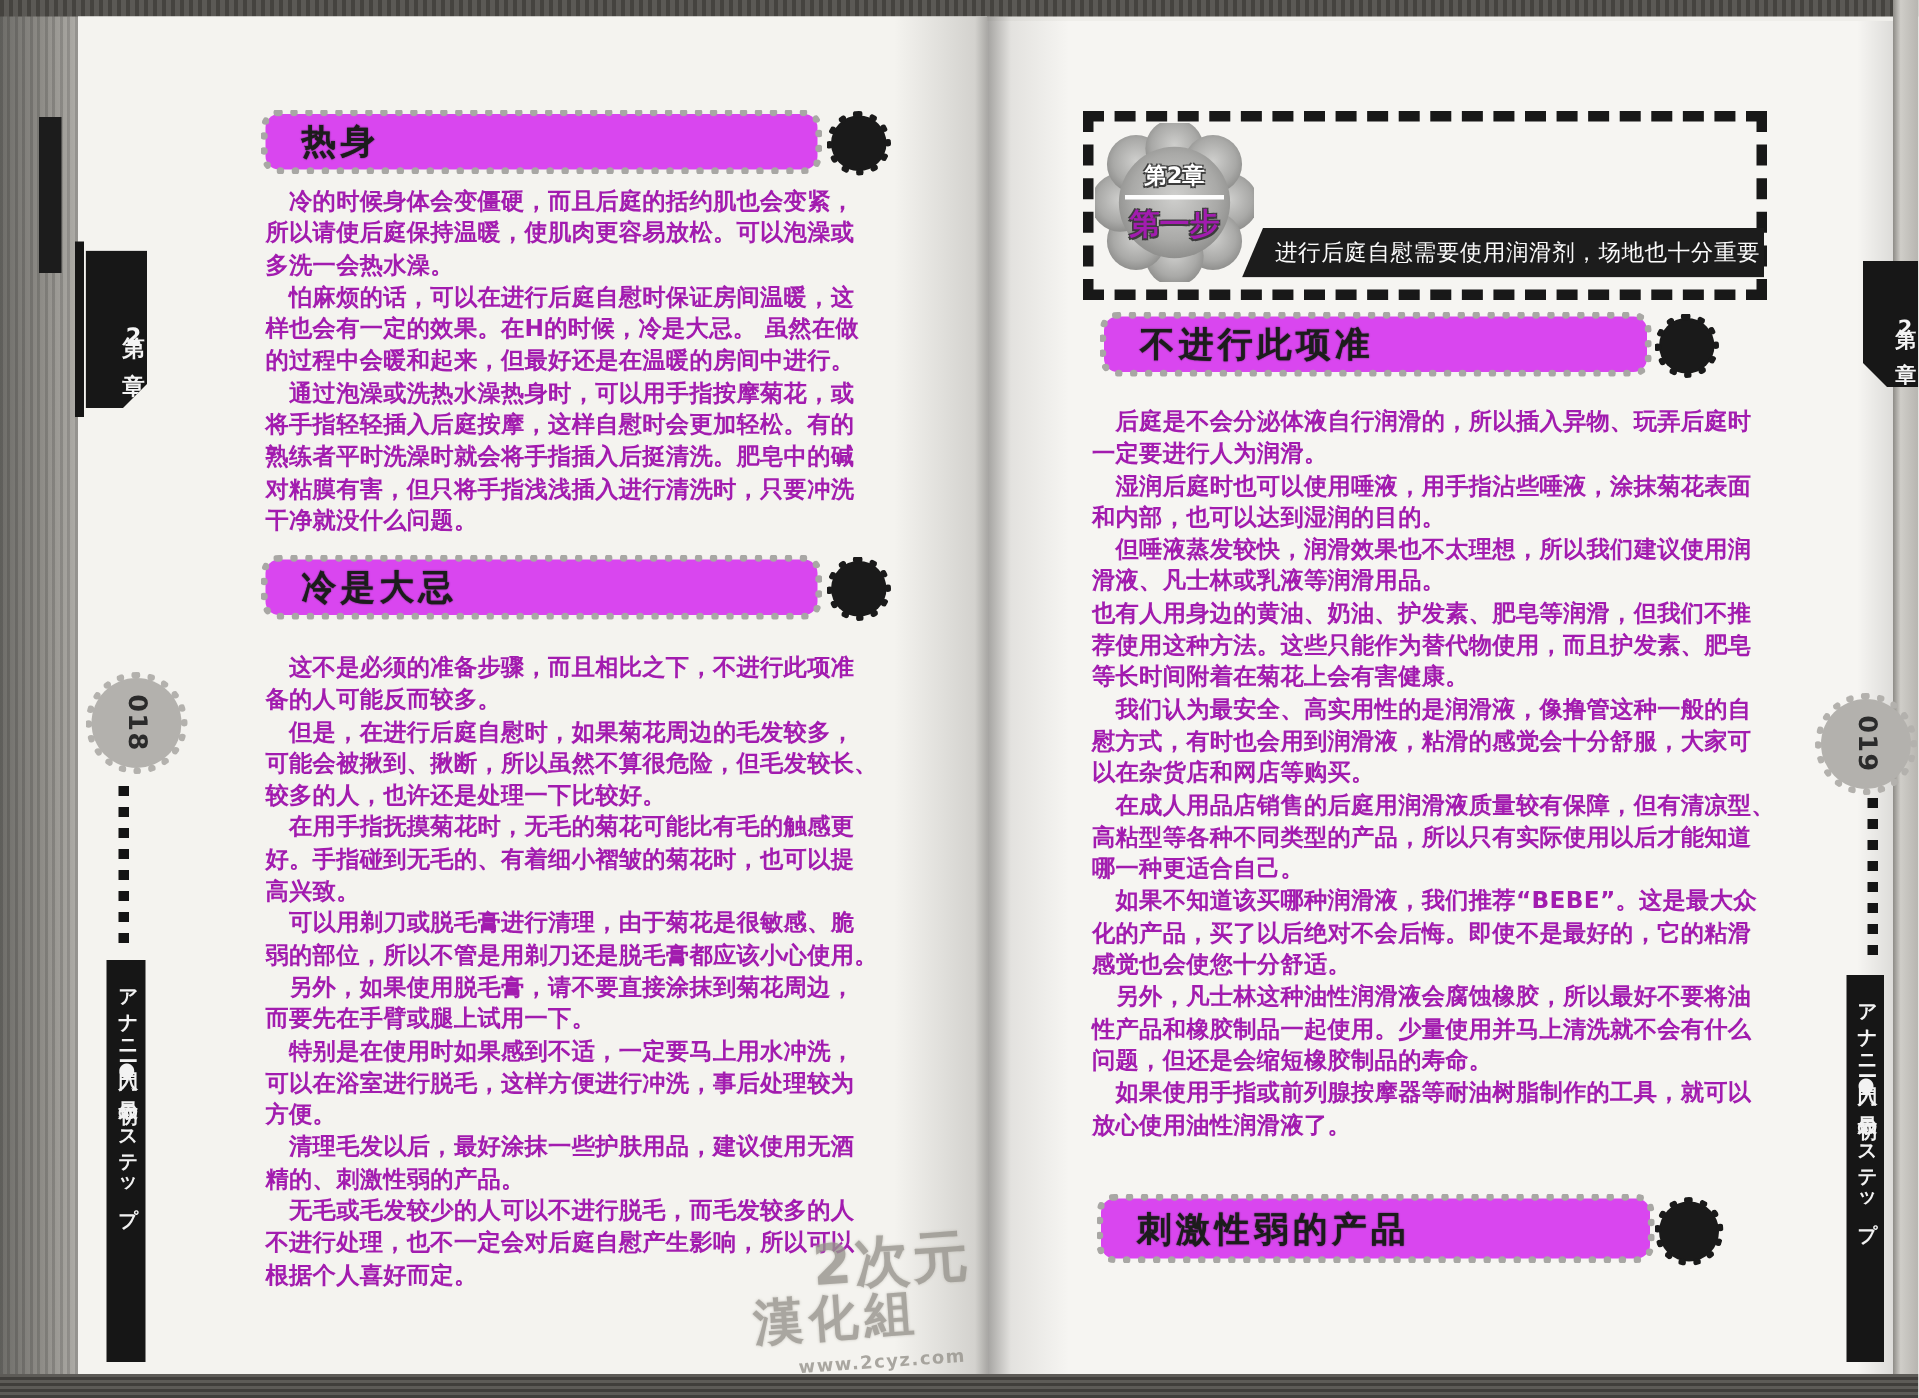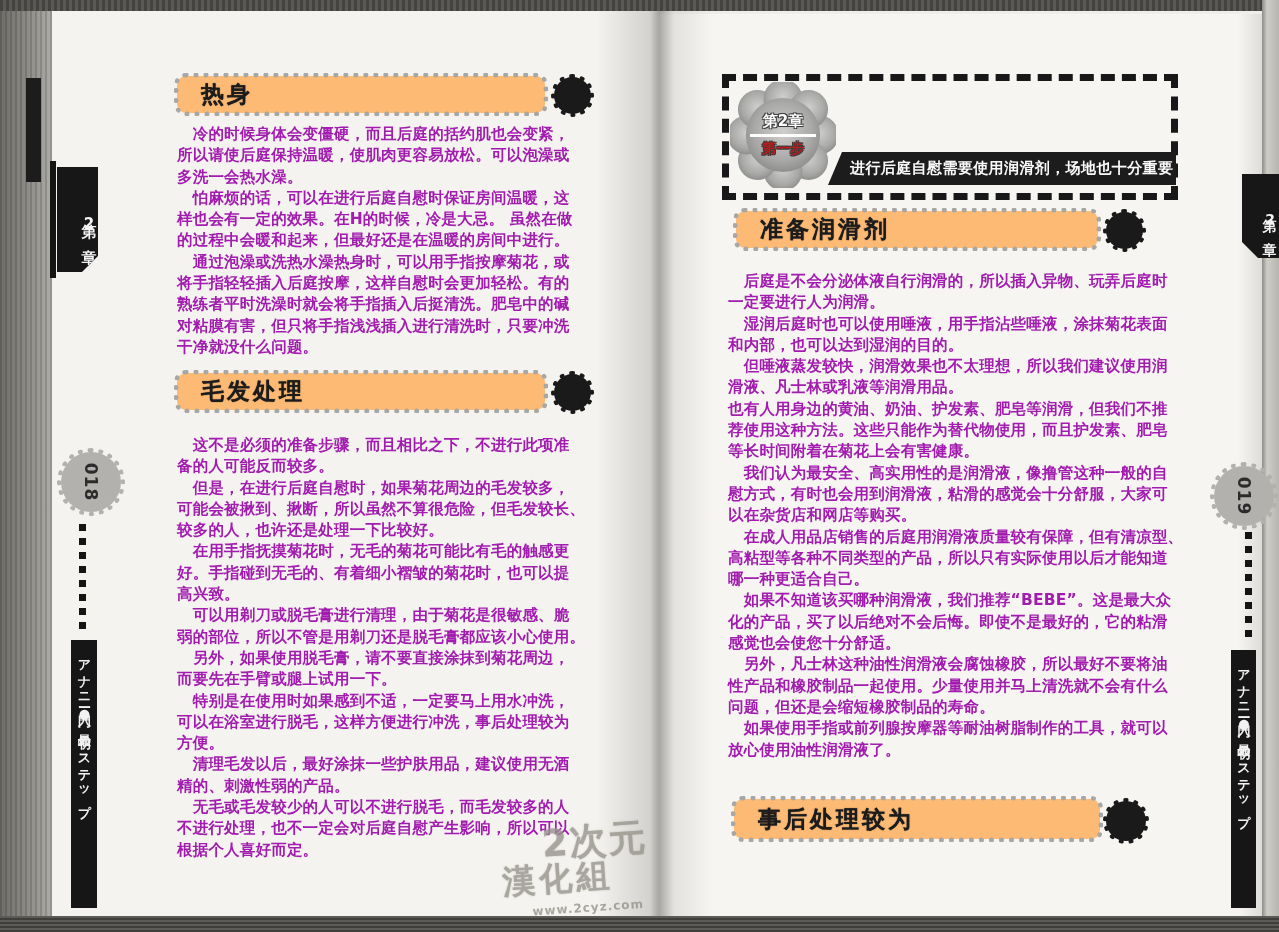--- a/index.html
+++ b/index.html
@@ -50,48 +50,48 @@
     background:repeating-linear-gradient(180deg,#141414 0 7px,transparent 7px 14px); }
   .dotline-left { left:79px; top:524px; height:112px; }
   .dotline-right { left:1245px; top:532px; height:112px; }
   .spine-bar { position:absolute; background:#161616; display:flex; justify-content:center; }
   .spine-bar-left { left:71px; top:640px; width:26px; height:268px; }
   .spine-bar-right { left:1231px; top:650px; width:25px; height:258px; }
   .spine-bar span { writing-mode:vertical-rl; text-orientation:mixed; color:#f2f2f2;
     font-size:13px; font-weight:700; letter-spacing:2px; padding-top:10px; }
 
   
-  .section-bar { position:absolute; height:37px; background:#fdba74; border-radius:9px;
+  .section-bar { position:absolute; height:37px; background:#d946ef; border-radius:9px;
     outline:5px dotted #a8a7a4; outline-offset:-2px; display:flex; align-items:center; }
   .section-label { font-size:23px; font-weight:700; color:#1c1c1c; padding-left:24px; letter-spacing:3px;
     text-shadow:0 0 1px #1c1c1c; }
   .end-dot { position:absolute; width:37px; height:37px; border-radius:50%; background:#1a1a1a;
     outline:5px dotted #1a1a1a; outline-offset:-2px; }
 
   
   .textblock { position:absolute; white-space:pre; font-size:15.5px; line-height:21.3px;
     color:#a21caf; font-weight:600; letter-spacing:0.2px; }
 
   
   .header-box { position:absolute; left:722px; top:74px; width:456px; height:126px;
     border:7px dashed #181818; }
   .flower { position:absolute; left:730px; top:82px; width:106px; height:106px; }
   .flower-labels { position:absolute; left:730px; top:82px; width:106px; height:106px;
     display:flex; flex-direction:column; align-items:center; justify-content:center; gap:3px; }
   .flower-chapter { font-size:15px; font-weight:700; color:#fff;
     text-shadow:1px 1px 0 #3c3c3c,-1px -1px 0 #3c3c3c,1px -1px 0 #3c3c3c,-1px 1px 0 #3c3c3c; }
   .flower-divider { width:66px; height:3px; background:#fdfdfd; }
-  .flower-step { font-size:14px; font-weight:700; color:#b91c1c;
+  .flower-step { font-size:20px; font-weight:700; color:#a21caf;
     text-shadow:1px 1px 0 #3c3c3c,-1px -1px 0 #3c3c3c,1px -1px 0 #3c3c3c,-1px 1px 0 #3c3c3c; }
   .header-title { position:absolute; left:845px; top:97px; font-size:45px; font-weight:700;
     color:#101010; letter-spacing:1px; line-height:1; text-shadow:0 0 1px #101010; }
   .header-subbar { position:absolute; left:828px; top:152px; width:348px; height:33px; background:#1c1c1c;
     clip-path:polygon(14px 0,100% 0,100% 100%,0 100%);
     display:flex; align-items:center; padding-left:22px; }
-  .header-subbar span { color:#fafafa; font-size:15px; font-weight:700; letter-spacing:0.4px; }
+  .header-subbar span { color:#fafafa; font-size:15px; font-weight:400; letter-spacing:0.4px; }
 
   
   .watermark { position:absolute; left:486px; top:816px; width:220px; height:116px;
     transform:rotate(-4deg); color:#97948d; opacity:.8; pointer-events:none; }
   .wm-top { position:absolute; left:58px; top:0; font-size:37px; font-weight:700; letter-spacing:2px;
     text-shadow:0 0 2px #b5b2aa; }
   .wm-bottom { position:absolute; left:16px; top:38px; font-size:33px; font-weight:700; letter-spacing:4px;
     text-shadow:0 0 2px #b5b2aa; }
   .wm-url { position:absolute; left:44px; top:84px; font-size:12px; font-weight:600; letter-spacing:1px; }
 </style>
@@ -143,21 +143,21 @@
 　怕麻烦的话，可以在进行后庭自慰时保证房间温暖，这
 样也会有一定的效果。在H的时候，冷是大忌。 虽然在做
 的过程中会暖和起来，但最好还是在温暖的房间中进行。
 　通过泡澡或洗热水澡热身时，可以用手指按摩菊花，或
 将手指轻轻插入后庭按摩，这样自慰时会更加轻松。有的
 熟练者平时洗澡时就会将手指插入后挺清洗。肥皂中的碱
 对粘膜有害，但只将手指浅浅插入进行清洗时，只要冲洗
 干净就没什么问题。</div>
 
   <div class="section-bar" style="left:177px; top:373px; width:368px;">
-    <span class="section-label">毛发处理</span>
+    <span class="section-label">冷是大忌</span>
   </div>
   <div class="end-dot" style="left:554px; top:374px;"></div>
   <div class="textblock" style="left:177px; top:435px;">　这不是必须的准备步骤，而且相比之下，不进行此项准
 备的人可能反而较多。
 　但是，在进行后庭自慰时，如果菊花周边的毛发较多，
 可能会被揪到、揪断，所以虽然不算很危险，但毛发较长、
 较多的人，也许还是处理一下比较好。
 　在用手指抚摸菊花时，无毛的菊花可能比有毛的触感更
 好。手指碰到无毛的、有着细小褶皱的菊花时，也可以提
 高兴致。
@@ -198,21 +198,21 @@
   <div class="flower-labels">
     <span class="flower-chapter">第2章</span>
     <span class="flower-divider"></span>
     <span class="flower-step">第一步</span>
   </div>
   <div class="header-subbar">
     <span>进行后庭自慰需要使用润滑剂，场地也十分重要</span>
   </div>
 
   <div class="section-bar" style="left:736px; top:211px; width:362px;">
-    <span class="section-label">准备润滑剂</span>
+    <span class="section-label">不进行此项准</span>
   </div>
   <div class="end-dot" style="left:1106px; top:212px;"></div>
   <div class="textblock" style="left:728px; top:271px;">　后庭是不会分泌体液自行润滑的，所以插入异物、玩弄后庭时
 一定要进行人为润滑。
 　湿润后庭时也可以使用唾液，用手指沾些唾液，涂抹菊花表面
 和内部，也可以达到湿润的目的。
 　但唾液蒸发较快，润滑效果也不太理想，所以我们建议使用润
 滑液、凡士林或乳液等润滑用品。
 也有人用身边的黄油、奶油、护发素、肥皂等润滑，但我们不推
 荐使用这种方法。这些只能作为替代物使用，而且护发素、肥皂
@@ -226,21 +226,21 @@
 　如果不知道该买哪种润滑液，我们推荐“BEBE”。这是最大众
 化的产品，买了以后绝对不会后悔。即使不是最好的，它的粘滑
 感觉也会使您十分舒适。
 　另外，凡士林这种油性润滑液会腐蚀橡胶，所以最好不要将油
 性产品和橡胶制品一起使用。少量使用并马上清洗就不会有什么
 问题，但还是会缩短橡胶制品的寿命。
 　如果使用手指或前列腺按摩器等耐油树脂制作的工具，就可以
 放心使用油性润滑液了。</div>
 
   <div class="section-bar" style="left:734px; top:799px; width:366px; height:40px;">
-    <span class="section-label">事后处理较为</span>
+    <span class="section-label">刺激性弱的产品</span>
   </div>
   <div class="end-dot" style="left:1106px; top:801px; width:40px; height:40px;"></div>
 
   <div class="watermark">
     <span class="wm-top">2次元</span>
     <span class="wm-bottom">漢化組</span>
     <span class="wm-url">www.2cyz.com</span>
   </div>
 
   <div class="band-bottom"></div>

